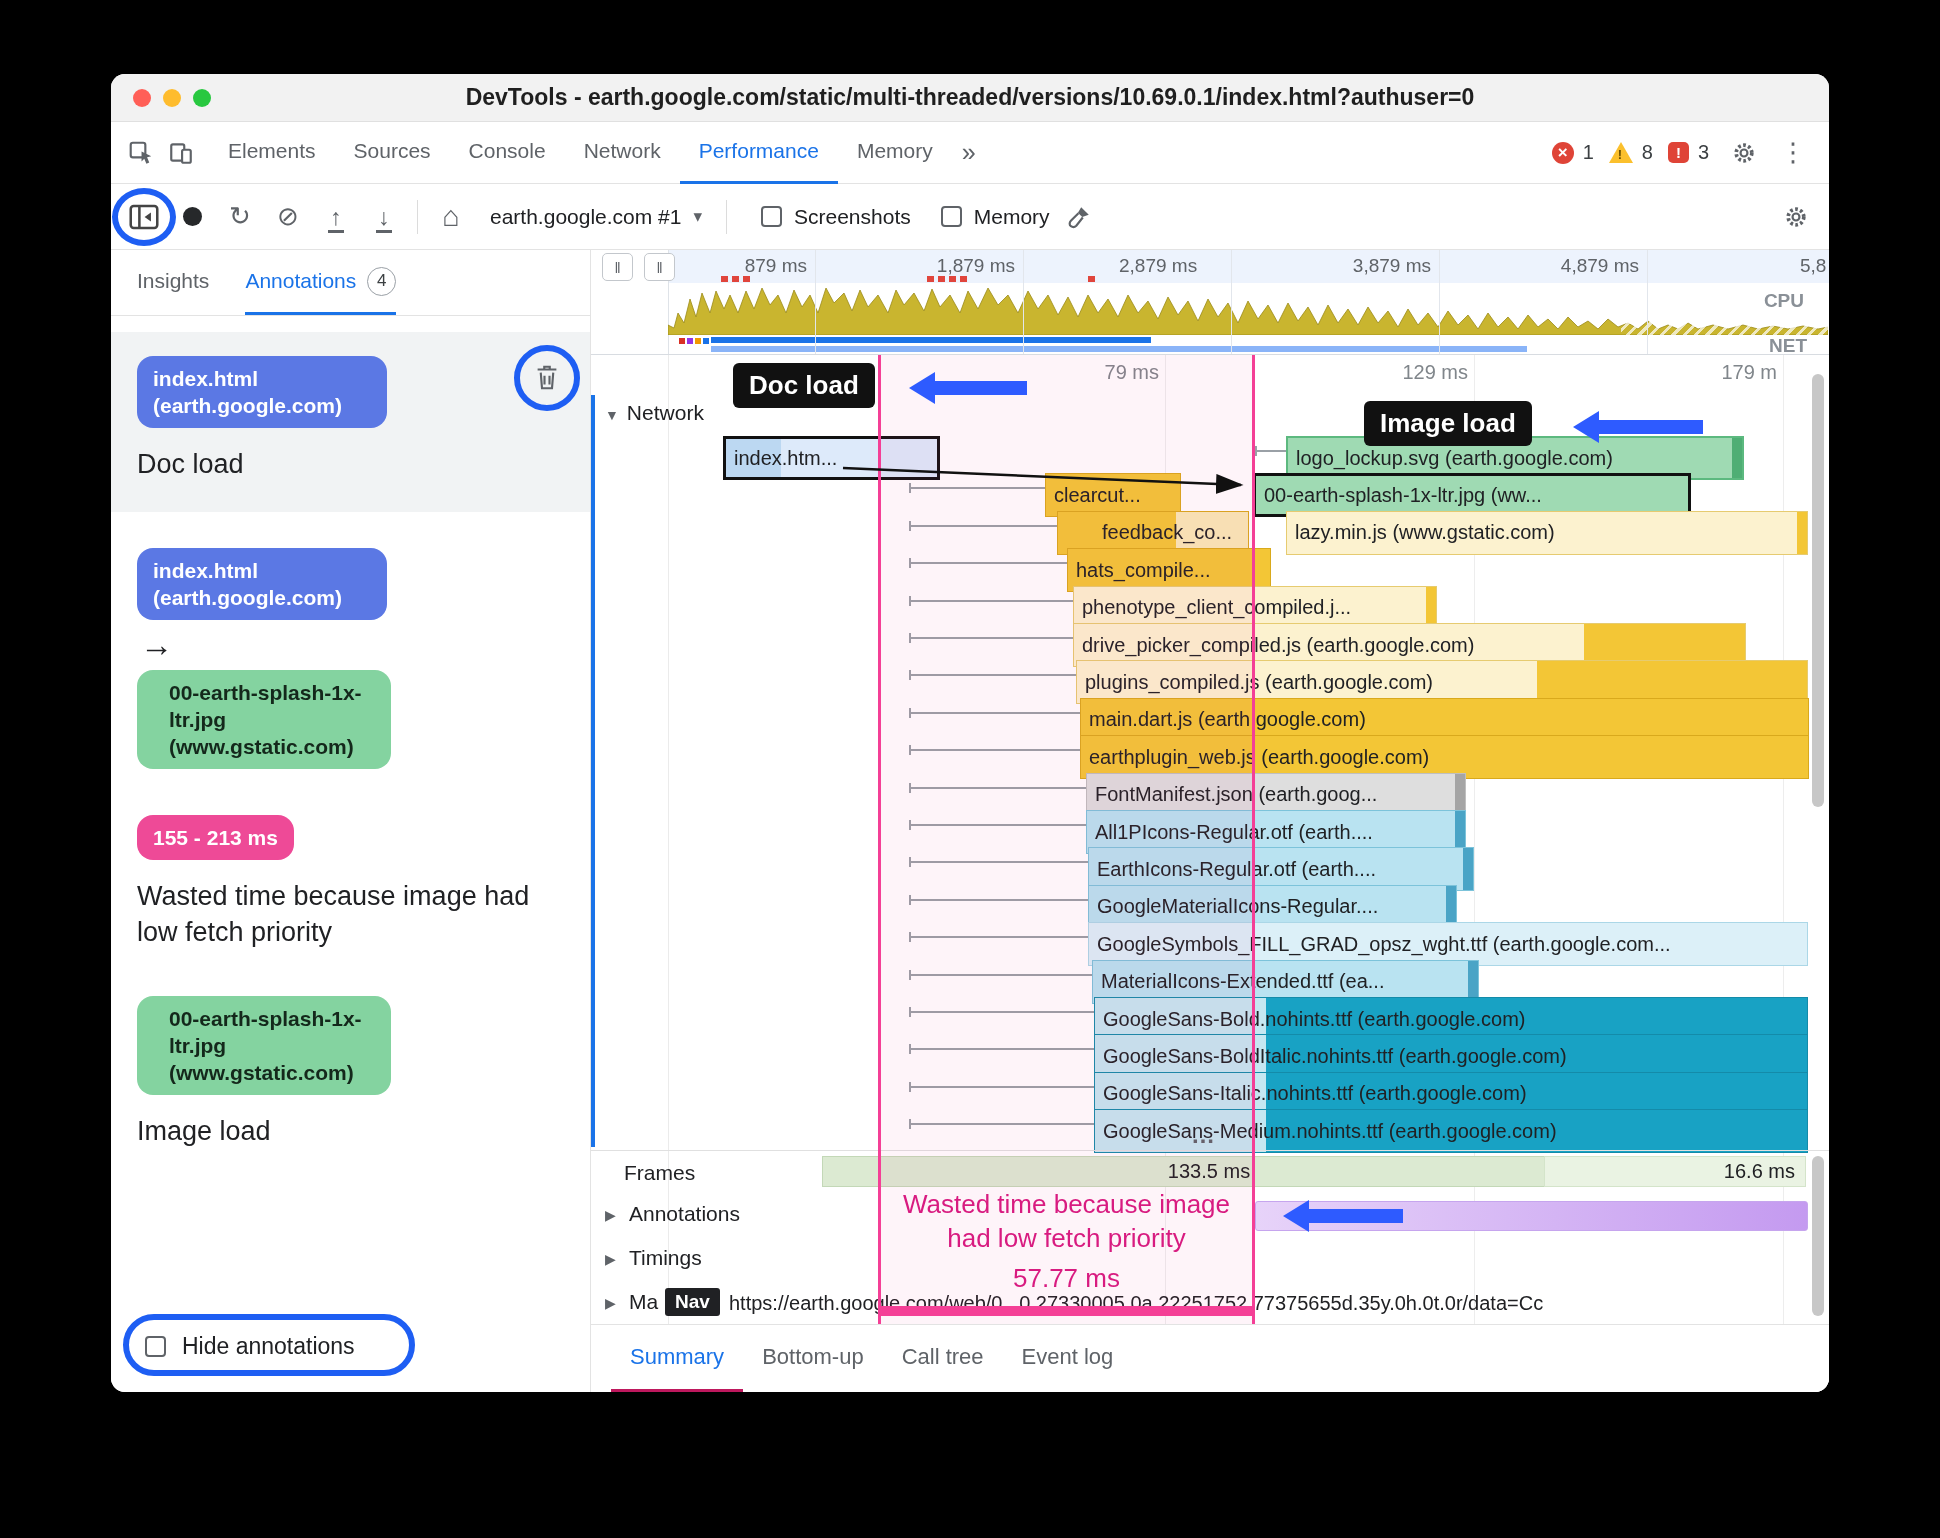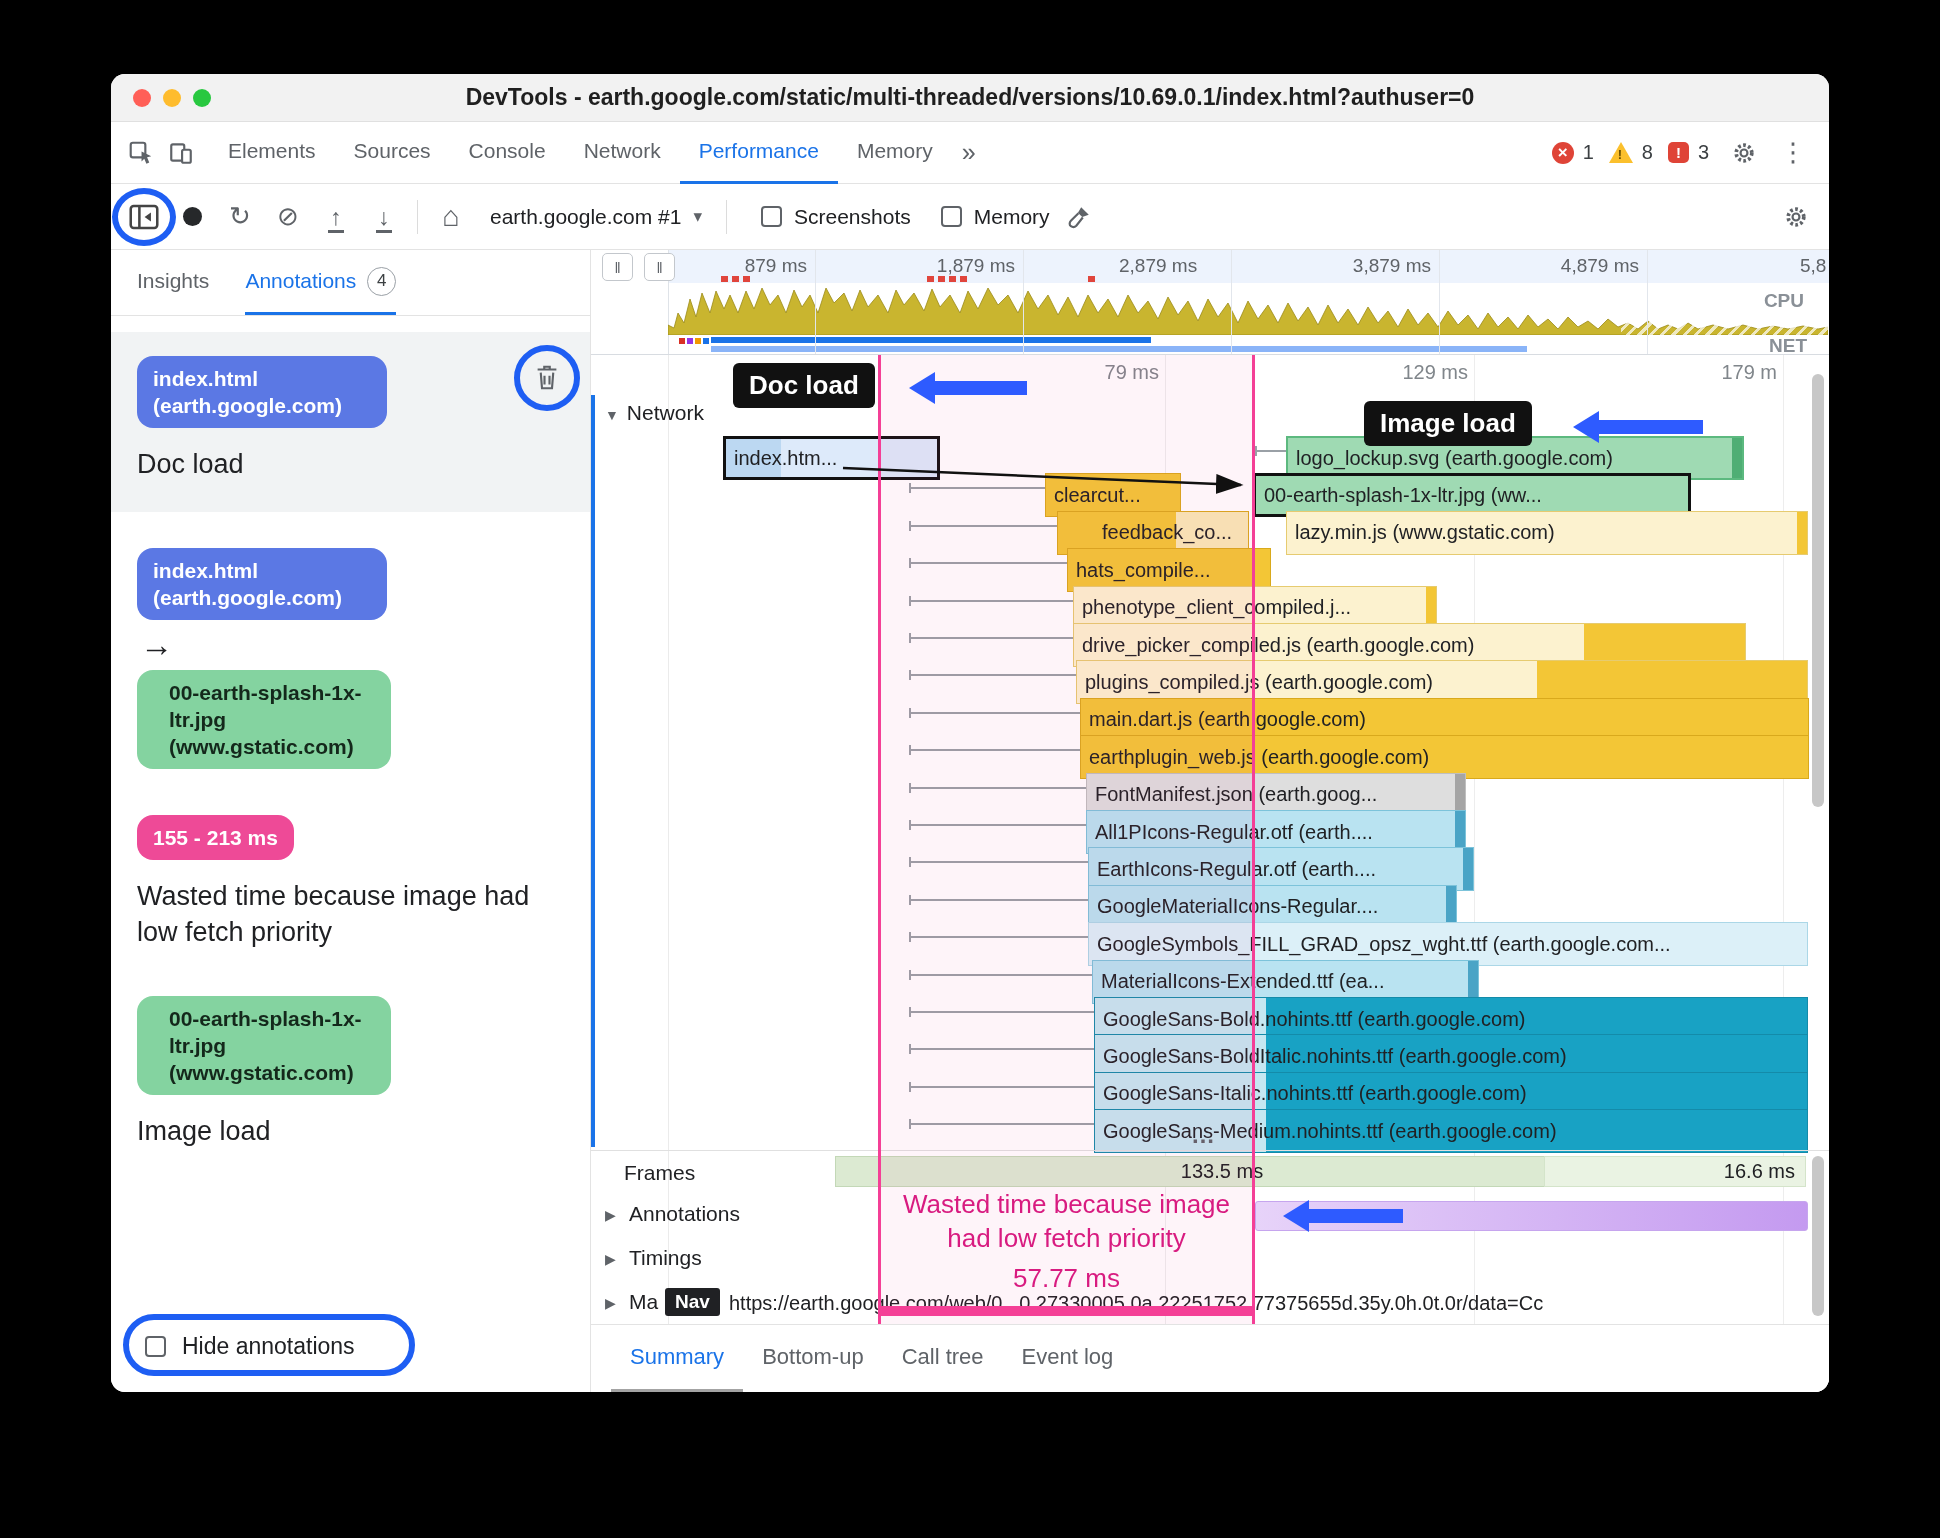--- a/index.html
+++ b/index.html
@@ -101,21 +101,21 @@
   .bar.green::after,.bar.pale::after,.bar.gray::after,.bar.lblue::after{content:'';position:absolute;right:0;top:0;bottom:0;width:10px;}
   .bar.green::after{background:#4fae74;}
   .bar.pale::after{background:#f3c636;}
   .bar.gray::after{background:#a5a5a5;}
   .bar.lblue::after{background:#4aa4c6;}
   .lane-div{position:absolute;left:0;right:0;top:795px;height:1px;background:#e0e0e0;z-index:2;}
   .lane-more{position:absolute;left:600px;top:766px;font-size:24px;color:#5f6368;font-weight:bold;letter-spacing:3px;z-index:2;}
   .trk-caret{position:absolute;font-size:14px;color:#5f6368;z-index:3;}
   .trk-label{position:absolute;font-size:21px;color:#202124;z-index:3;}
   .fr-seg{position:absolute;top:801px;height:31px;display:flex;align-items:center;font-size:20px;color:#202124;z-index:1;}
-  .fr1{left:244px;width:774px;background:#dcead2;border:1px solid #c3d8b7;justify-content:center;text-align:center;}
+  .fr1{left:231px;width:774px;background:#dcead2;border:1px solid #c3d8b7;justify-content:center;text-align:center;}
   .fr2{left:953px;width:262px;background:#eaf3e3;border:1px solid #d4e4ca;justify-content:flex-end;padding-right:10px;}
   .anim-bar{position:absolute;left:664px;top:846px;width:553px;height:30px;border-radius:3px;background:linear-gradient(90deg,#e7d3f9,#c49af0);border:1px solid #c6a5ee;z-index:1;}
   .nav-badge{position:absolute;left:74px;top:933px;background:#202124;color:#fff;font-size:19px;font-weight:bold;padding:3px 10px;border-radius:3px;z-index:4;}
   .main-url{position:absolute;left:138px;top:937px;width:1075px;font-size:20px;color:#202124;white-space:nowrap;overflow:hidden;z-index:1;}
   .pink-region{position:absolute;left:287px;top:0;width:377px;height:969px;background:rgba(244,63,150,0.055);border-left:3px solid #f43f96;border-right:3px solid #f43f96;z-index:5;pointer-events:none;}
   .pink-bar{position:absolute;left:287px;top:951px;width:377px;height:10px;background:#f43f96;z-index:5;}
   .wasted{position:absolute;left:287px;top:832px;width:377px;text-align:center;font-size:26px;line-height:34px;color:#d81b80;z-index:8;}
   .wasted-ms{position:absolute;left:287px;top:908px;width:377px;text-align:center;font-size:26px;color:#d81b80;z-index:8;}
   .ann-flag{position:absolute;background:#111;color:#fff;font-weight:bold;font-size:26px;padding:7px 16px;border-radius:6px;z-index:8;}
   .flag-doc{left:142px;top:8px;}
@@ -126,21 +126,21 @@
   .barrow .shaft{height:14px;background:#2e5bff;flex:1;}
   .arr1{left:318px;top:17px;width:118px;}
   .arr2{left:982px;top:56px;width:130px;}
   .arr3{left:692px;top:845px;width:120px;}
   .sthumb{position:absolute;left:1221px;width:12px;border-radius:6px;background:#c7c7c7;z-index:10;}
   .st1{top:124px;height:433px;}
   .st2{top:906px;height:160px;}
   
   .btabs{position:absolute;left:0;right:0;bottom:0;height:68px;background:#fff;border-top:1px solid #e3e3e3;display:flex;align-items:stretch;padding-left:20px;z-index:11;}
   .b-tab{display:flex;align-items:center;padding:0 19px;font-size:22px;color:#5f6368;border-bottom:3px solid transparent;}
-  .b-tab.active{color:#1a73e8;border-bottom:3px solid #a3a3a3;}
+  .b-tab.active{color:#1a73e8;border-bottom:3px solid #be185d;}
 </style>
 </head>
 <body>
 
 <div class="stage">
  <div class="window">
 
   <div class="titlebar">
     <div class="traffic">
       <span class="light l-red"></span>

